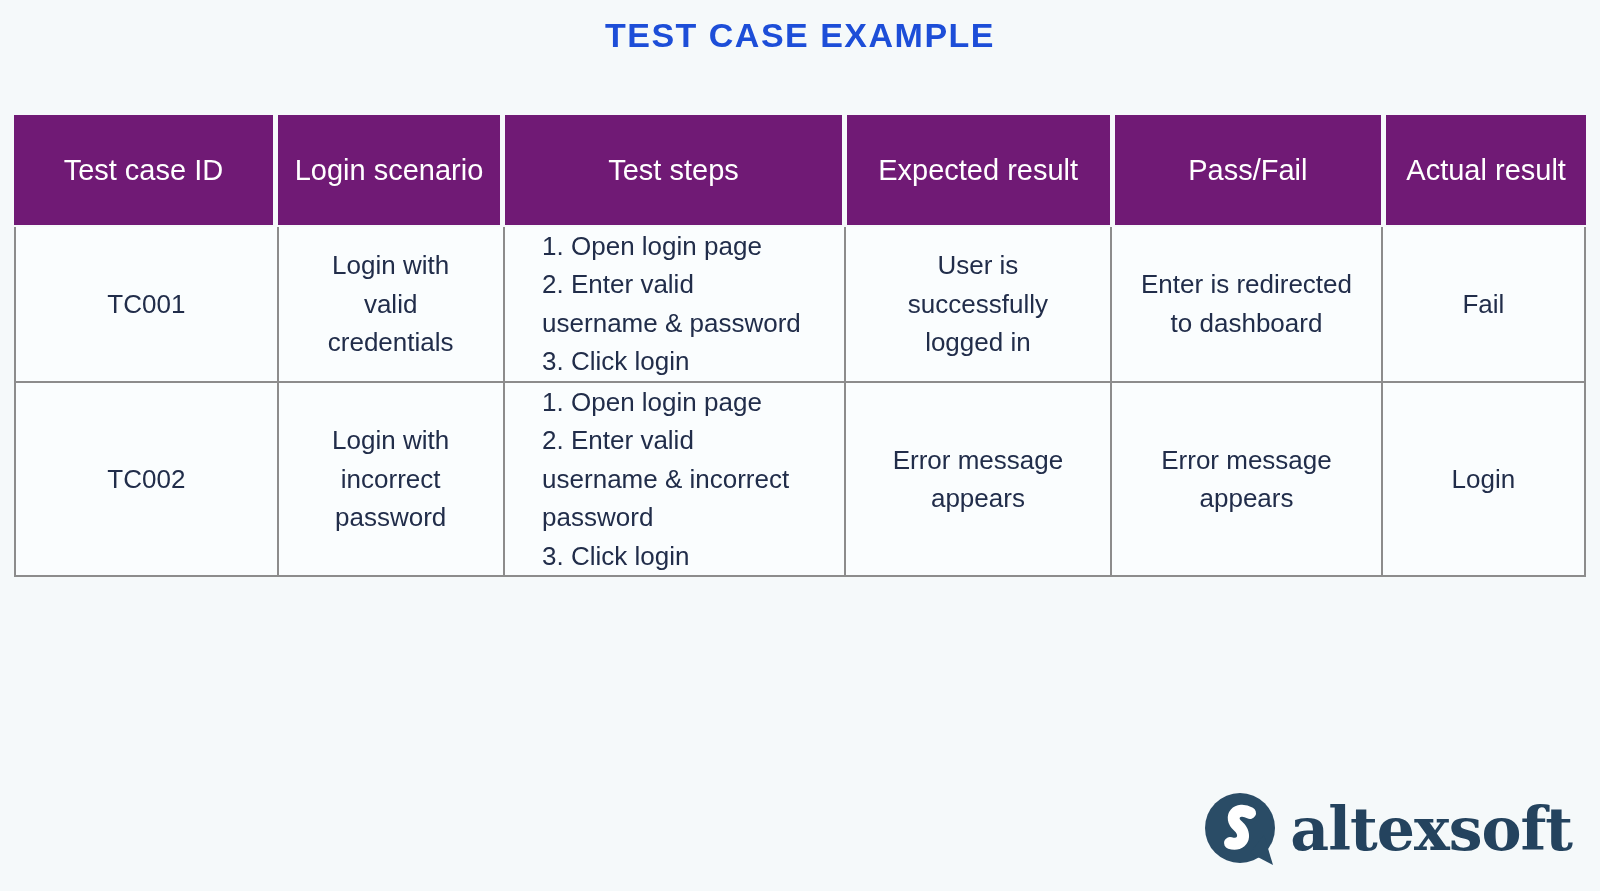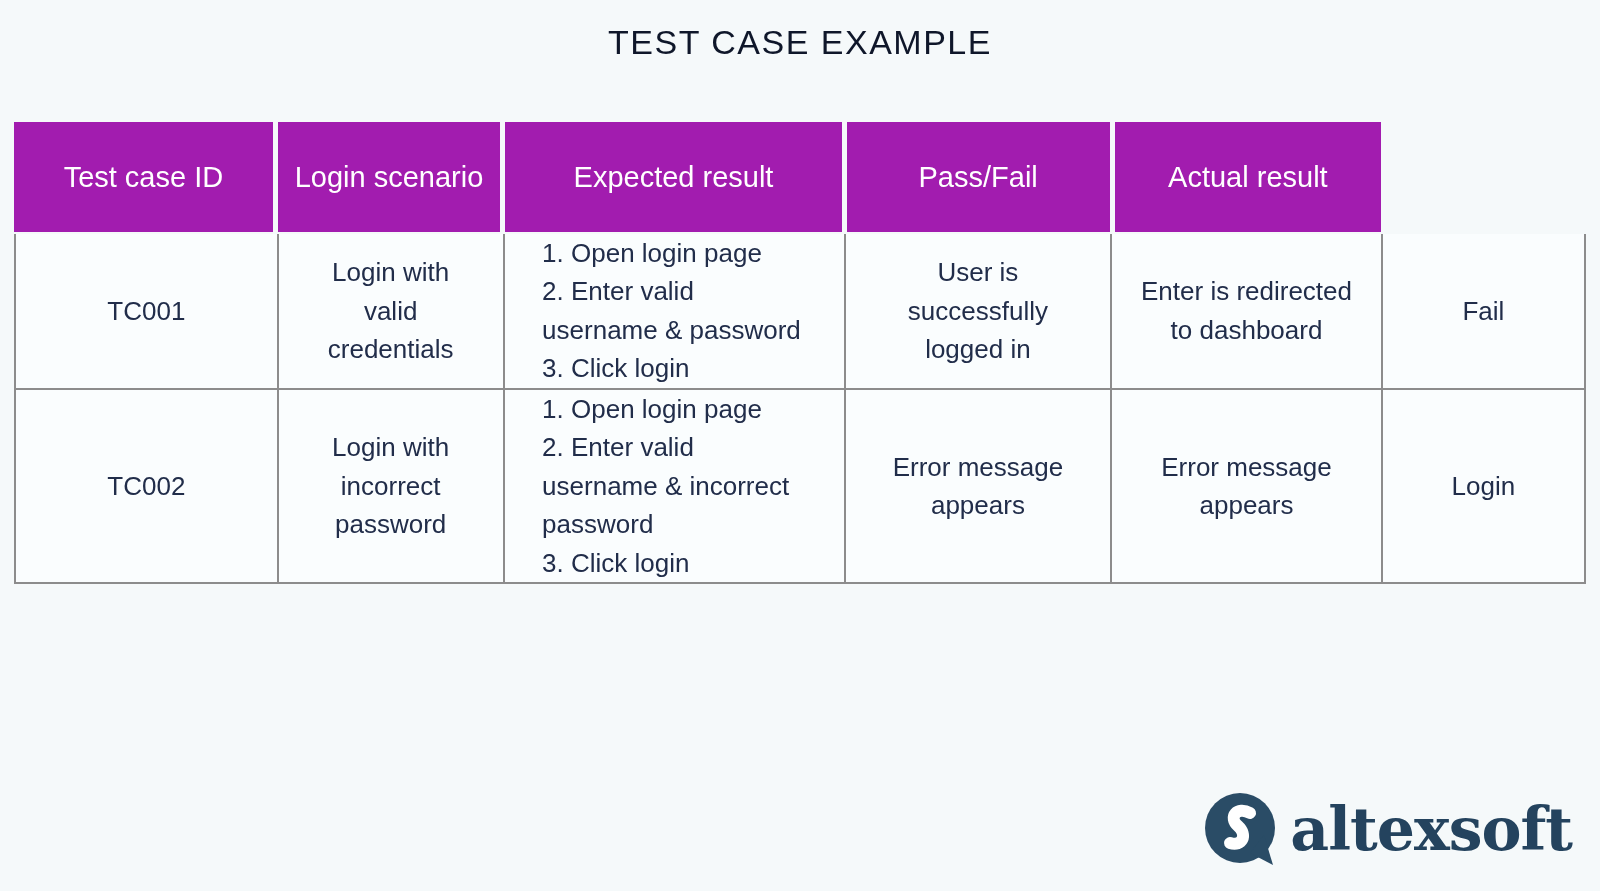--- a/index.html
+++ b/index.html
@@ -5,39 +5,39 @@
   * { margin: 0; padding: 0; box-sizing: border-box; }
   html, body { width: 1600px; height: 891px; }
   body {
     background: #f5f9fa;
     font-family: "Liberation Sans", sans-serif;
     color: #212d4a;
     position: relative;
     overflow: hidden;
   }
   .page-title {
-    margin-top: 23px;
+    margin-top: 16px;
     text-align: center;
     font-size: 34px;
-    font-weight: 400;
+    font-weight: 700;
     letter-spacing: 1.5px;
-    color: #0f172a;
+    color: #1d4ed8;
   }
   .tc-table {
     margin: 60px 14px 0 14px;
     width: 1572px;
   }
   .thead {
     display: grid;
     grid-template-columns: 263fr 226fr 342fr 267fr 271fr 203fr;
     gap: 5px;
     margin-bottom: 2px;
   }
   .th {
-    background: #a21caf;
+    background: #701a75;
     color: #ffffff;
     height: 110px;
     display: flex;
     align-items: center;
     justify-content: center;
     text-align: center;
     font-size: 29px;
     line-height: 1.25;
     padding: 0 10px;
   }
@@ -88,20 +88,21 @@
 </style>
 </head>
 <body>
 
 <h1 class="page-title">TEST CASE EXAMPLE</h1>
 
 <div class="tc-table">
   <div class="thead">
     <div class="th">Test case ID</div>
     <div class="th">Login scenario</div>
+    <div class="th">Test steps</div>
     <div class="th">Expected result</div>
     <div class="th">Pass/Fail</div>
     <div class="th">Actual result</div>
   </div>
 
   <div class="tbody">
 
     <div class="td row1 id">TC001</div>
     <div class="td row1 scenario">Login with valid credentials</div>
     <div class="td row1 steps">

